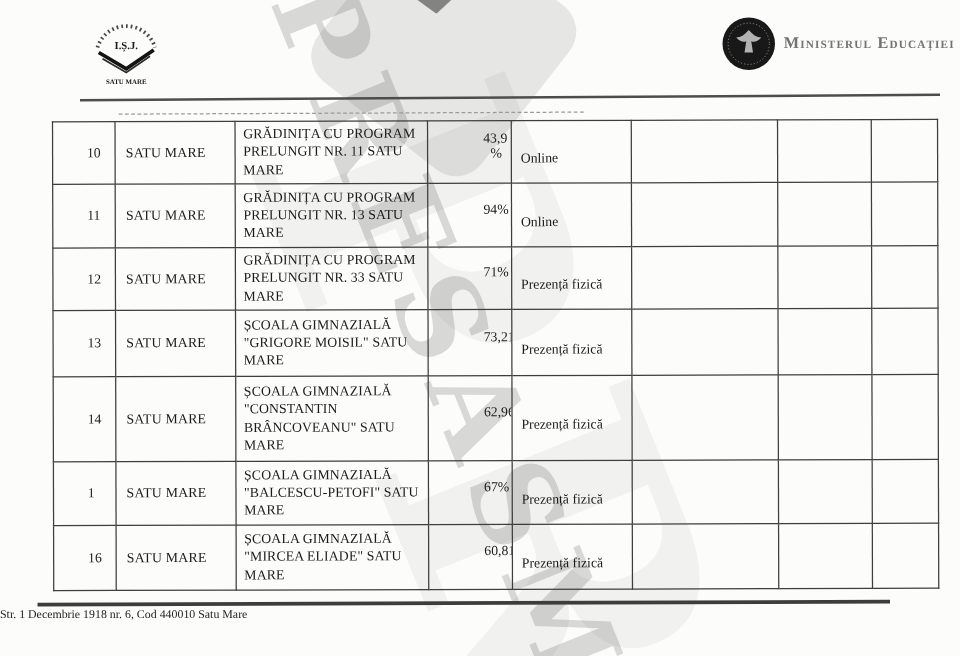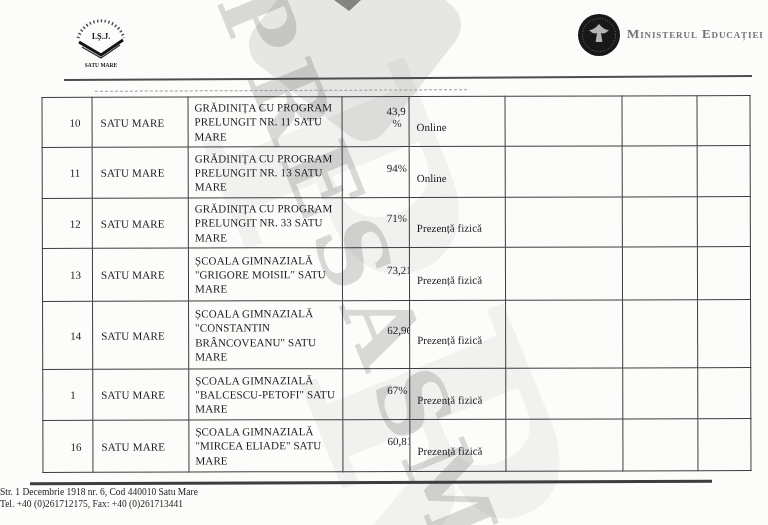--- a/index.html
+++ b/index.html
@@ -208,16 +208,15 @@
       <td></td>
       <td></td>
     </tr>
   </tbody>
     </table>
   </div>
 
   <div class="rule-bottom"></div>
   <div class="footer">
     <div>Str. 1 Decembrie 1918 nr. 6, Cod  440010 Satu Mare</div>
-    <div>Tel. +40 (0)261712175, Fax: +40 (0)261713441</div>
   </div>
 
 </div>
 
 </body></html>

